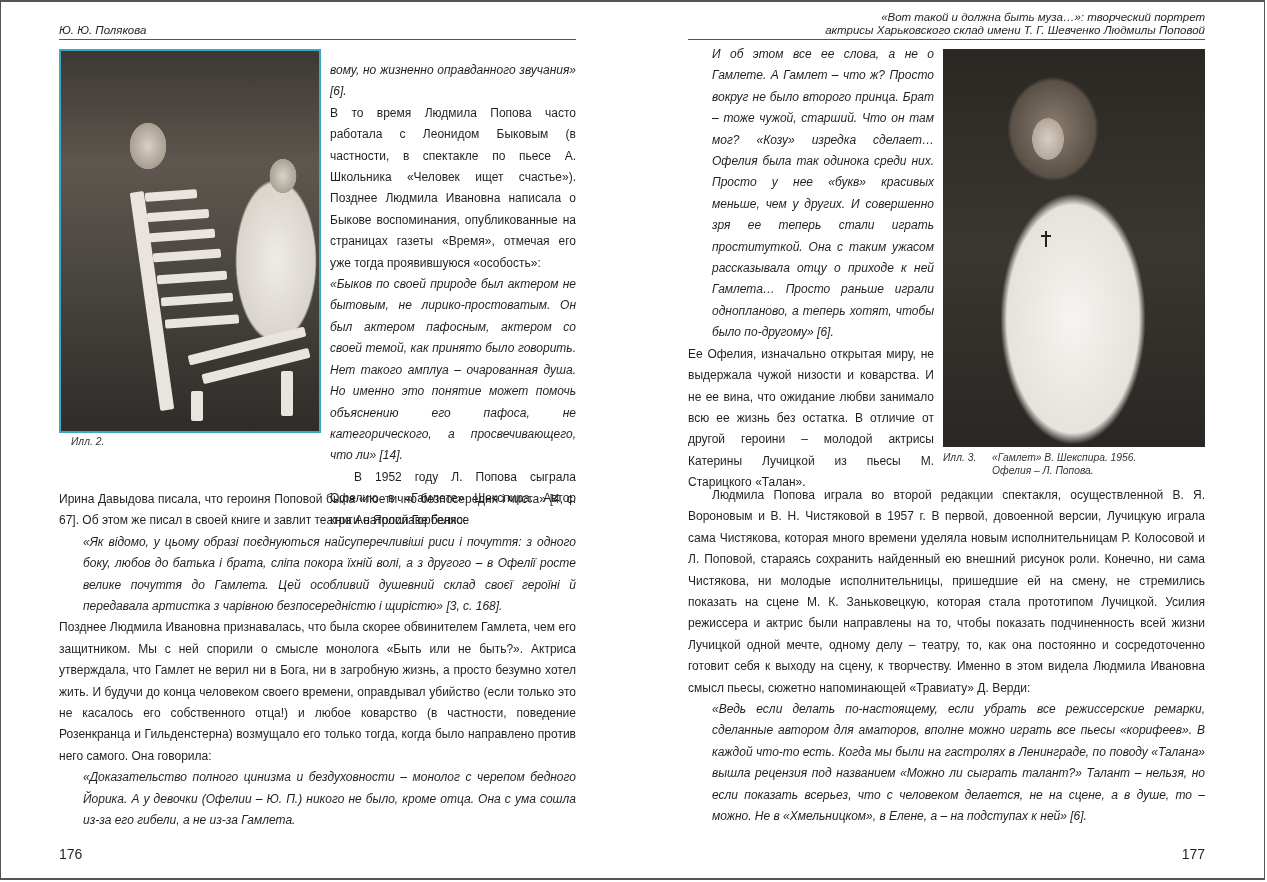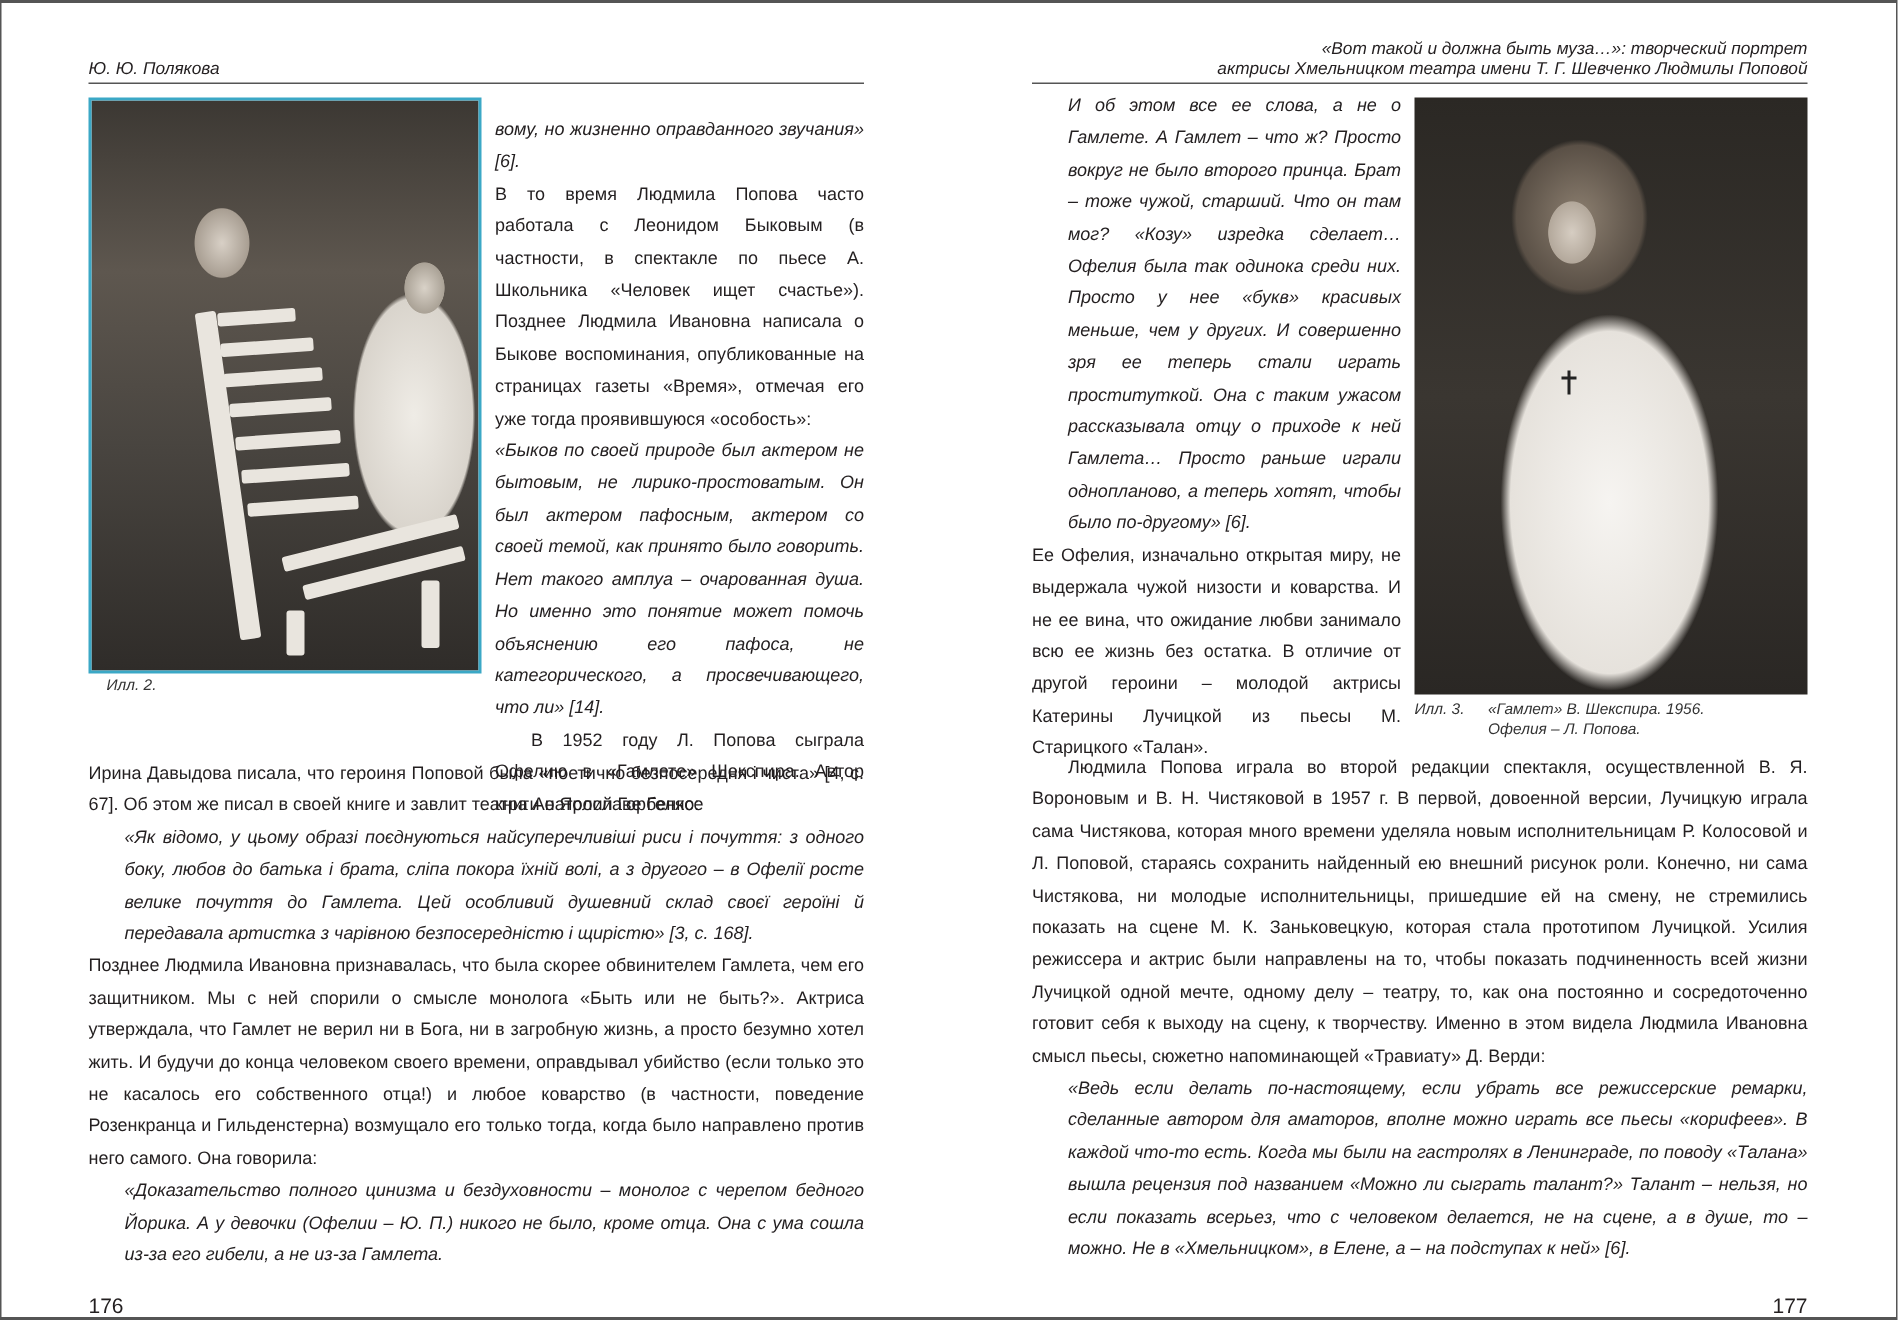--- a/index.html
+++ b/index.html
@@ -2,21 +2,21 @@
 <html><head>
 <meta charset="utf-8">
 <style>
   html, body { margin: 0; padding: 0; }
   body {
     width: 1267px; height: 882px; background: #ffffff; position: relative;
     overflow: hidden; font-family: "Liberation Sans", sans-serif; color: #231f20;
   }
   .frame { position: absolute; left: 0; top: 0; width: 1265px; height: 880px;
     border: 1px solid #555; border-top: 2px solid #555; border-bottom: 2px solid #555; box-sizing: border-box; }
-  .page { position: absolute; top: 16px; height: 732px; }
+  .page { position: absolute; top: 0; height: 732px; }
   .page-left { left: 59px; width: 517px; }
   .page-right { left: 688px; width: 517px; }
 
   .running-head { position: absolute; top: 18px; left: 0; right: 0; font-style: italic;
     font-size: 11.5px; line-height: 13px; padding-bottom: 2px; border-bottom: 1.5px solid #555; }
   .page-left .running-head { top: 24px; }
   .page-right .running-head { text-align: right; top: 11px; }
 
   .text { font-size: 12px; line-height: 21.4px; text-align: justify; }
   .text p { margin: 0; }
@@ -90,21 +90,21 @@
     <p>Позднее Людмила Ивановна признавалась, что была скорее обвинителем Гамлета, чем его защитником. Мы с ней спорили о смысле монолога «Быть или не быть?». Актриса утверждала, что Гамлет не верил ни в Бога, ни в загробную жизнь, а просто безумно хотел жить. И будучи до конца человеком своего времени, оправдывал убийство (если только это не касалось его собственного отца!) и любое коварство (в частности, поведение Розенкранца и Гильденстерна) возмущало его только тогда, когда было направлено против него самого. Она говорила:</p>
     <p class="bq">«Доказательство полного цинизма и бездуховности – монолог с черепом бедного Йорика. А у девочки (Офелии – Ю. П.) никого не было, кроме отца. Она с ума сошла из-за его гибели, а не из-за Гамлета.</p>
   </div>
 
   <div class="page-num" style="left:0;">176</div>
 </div>
 
 <div class="page page-right">
   <div class="running-head">
     <div>«Вот такой и должна быть муза…»: творческий портрет</div>
-    <div>актрисы Хмельницком театра имени Т. Г. Шевченко Людмилы Поповой</div>
+    <div>актрисы Харьковского склад имени Т. Г. Шевченко Людмилы Поповой</div>
   </div>
 
   <div class="text" style="position:absolute;left:0;top:44px;width:246px;">
     <p class="bq">И об этом все ее слова, а не о Гамлете. А Гамлет – что ж? Просто вокруг не было второго принца. Брат – тоже чужой, старший. Что он там мог? «Козу» изредка сделает… Офелия была так одинока среди них. Просто у нее «букв» красивых меньше, чем у других. И совершенно зря ее теперь стали играть проституткой. Она с таким ужасом рассказывала отцу о приходе к ней Гамлета… Просто раньше играли однопланово, а теперь хотят, чтобы было по-другому» [6].</p>
     <p>Ее Офелия, изначально открытая миру, не выдержала чужой низости и коварства. И не ее вина, что ожидание любви занимало всю ее жизнь без остатка. В отличие от другой героини – молодой актрисы Катерины Лучицкой из пьесы М. Старицкого «Талан».</p>
   </div>
 
   <div class="photo photo-right">
     <span class="cross"></span>
   </div>

